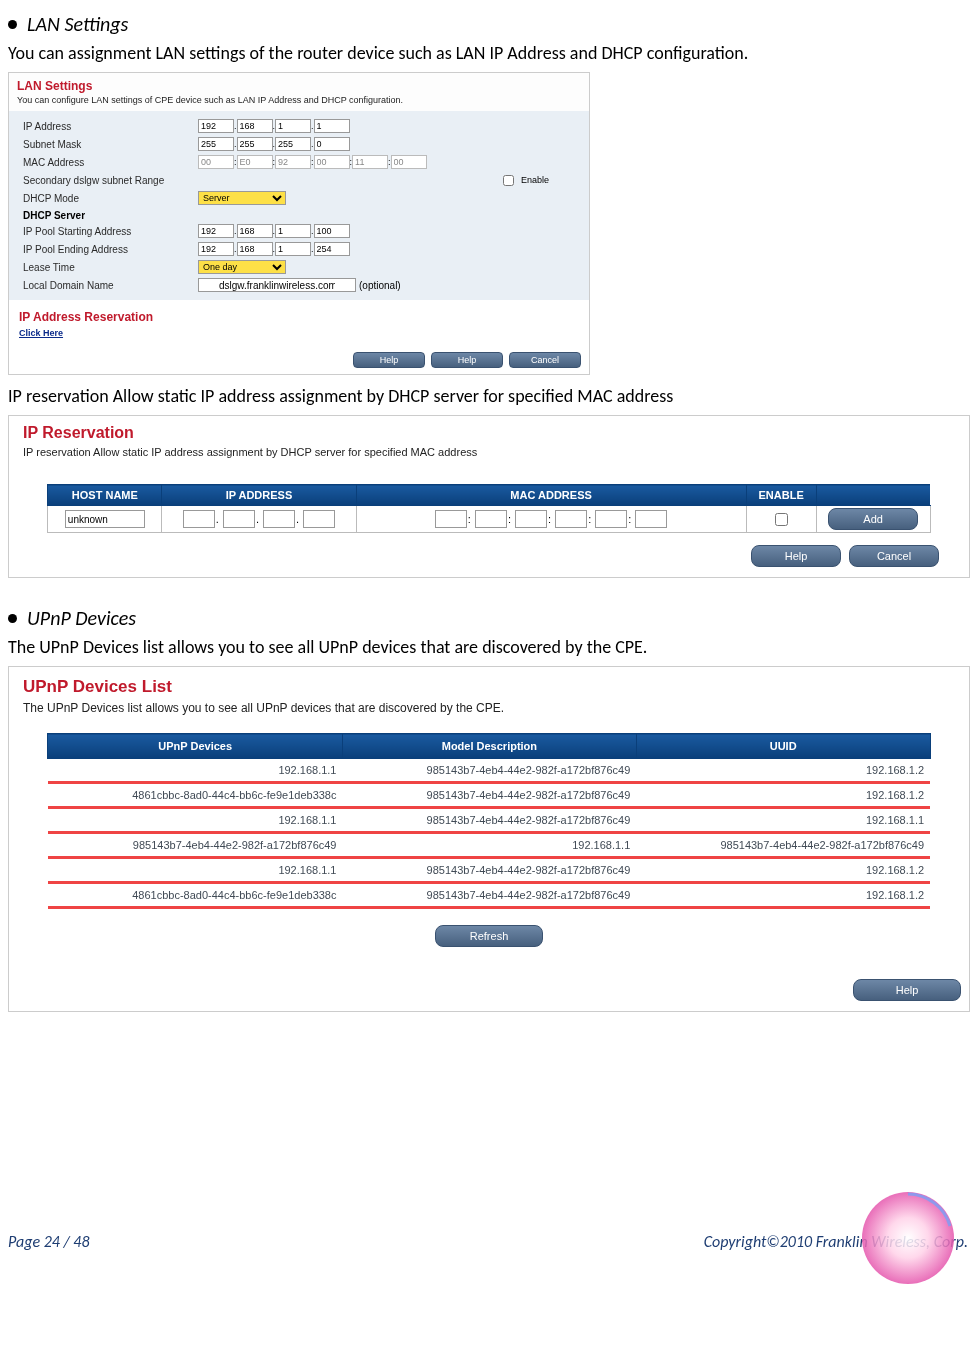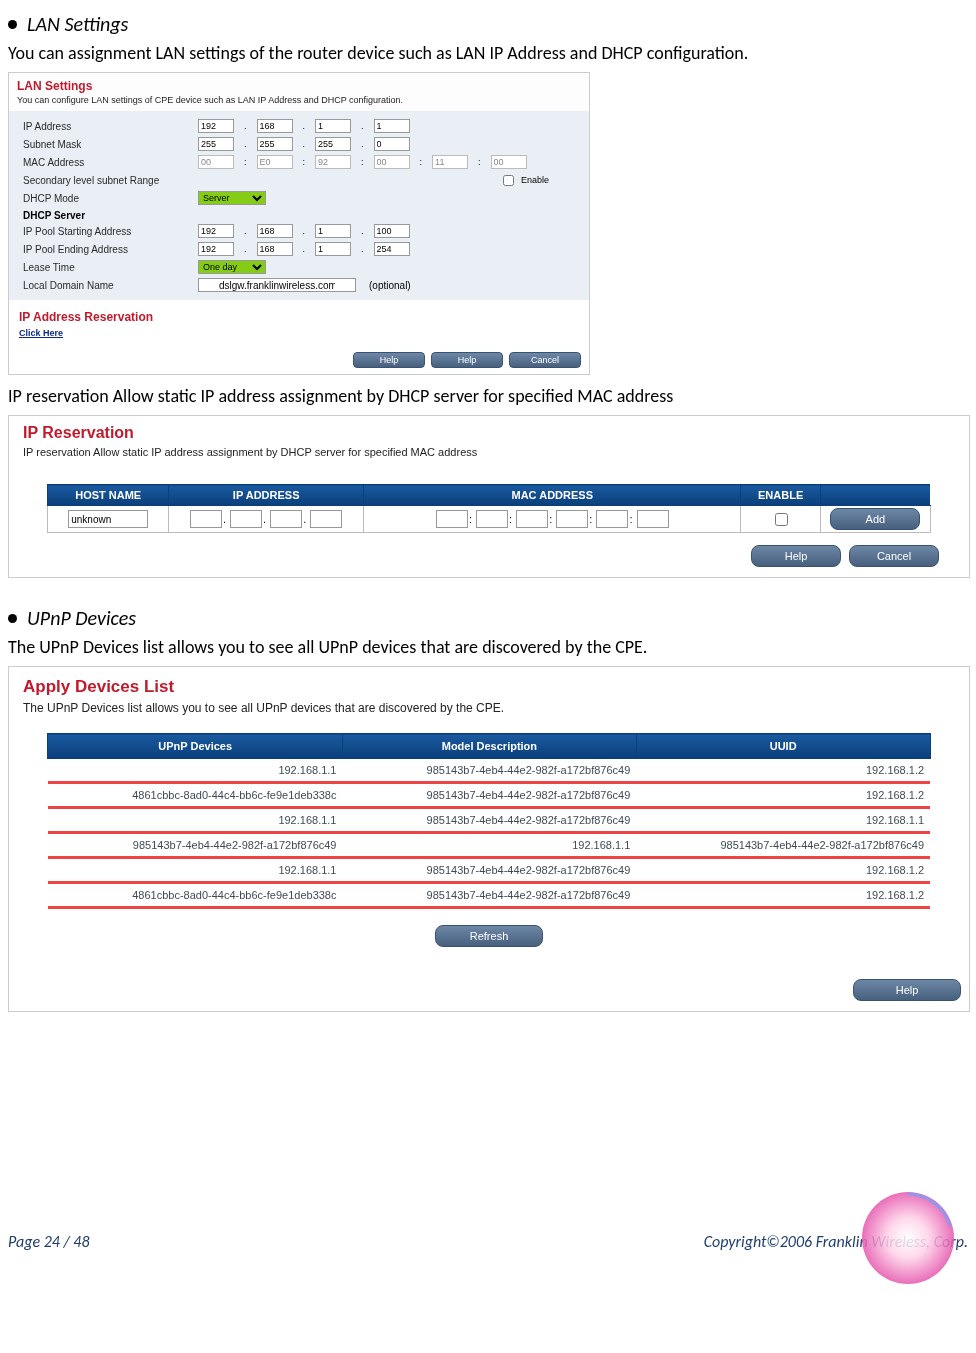--- a/index.html
+++ b/index.html
@@ -58,39 +58,39 @@
     padding: 1px 0;
     height: 16px;
   }
   .panel1 .row .lbl {
     width: 175px;
     color: #2a2a2a;
   }
   .panel1 .row .val {
     display: flex;
     align-items: center;
-    gap: 10px;
+    gap: 0;
   }
   .panel1 .subhead {
     font-weight: bold;
     color: #000;
     padding: 3px 0 1px 0;
   }
   .ipbox {
     width: 30px; height: 12px;
     font-size: 9px;
     padding: 0 2px;
     border: 1px solid #999;
     background: #fff;
   }
   .ipbox.dim { color: #888; background: #fff; border-color: #bbb;}
   .dot { font-size: 9px; }
   .selbox {
-    width: 68px; height: 14px; font-size: 9px;
-    border: 1px solid #999; background: #84cc16;
+    width: 88px; height: 14px; font-size: 9px;
+    border: 1px solid #999; background: #fde047;
   }
   .txtbox {
     height: 12px; font-size: 10px; padding: 0 20px;
     border: 1px solid #999; background: #fff;
   }
   .chk {
     display: flex; align-items: center; gap: 4px;
     margin-left: auto; margin-right: 30px;
     font-size: 9px;
   }
@@ -151,21 +151,21 @@
     border-collapse: collapse;
     width: 92%;
     margin: 0 auto 6px auto;
     font-size: 11px;
   }
   .panel2 th {
     background: #0c4a8a;
     background: linear-gradient(#1a5aa0, #0a3f7a);
     color: #fff;
     font-weight: bold;
-    padding: 4px 11px;
+    padding: 4px 4px;
     border: 1px solid #0a3f7a;
     text-align: center;
   }
   .panel2 td {
     border: 1px solid #bbb;
     padding: 2px 4px;
     text-align: center;
     vertical-align: middle;
     height: 22px;
   }
@@ -331,21 +331,21 @@
         <input class="ipbox dim" value="92" style="">
             <span class="dot">:</span>
         <input class="ipbox dim" value="00" style="">
             <span class="dot">:</span>
         <input class="ipbox dim" value="11" style="">
             <span class="dot">:</span>
         <input class="ipbox dim" value="00" style="">
       </div>
     </div>
     <div class="row">
-      <div class="lbl">Secondary level subnet Range</div>
+      <div class="lbl">Secondary dslgw subnet Range</div>
       <div class="chk">
         <input type="checkbox" style="">
         <span>Enable</span>
       </div>
     </div>
     <div class="row">
       <div class="lbl">DHCP Mode</div>
       <div class="val">
         <select class="selbox">
           <option>Server</option>
@@ -443,21 +443,21 @@
   </div>
 </div>
 
 <div class="bullet-head">
   <span class="bullet-dot"></span>
   <span>UPnP Devices</span>
 </div>
 <p class="body-text">The UPnP Devices list allows you to see all UPnP devices that are discovered by the CPE.</p>
 
 <div class="panel3">
-  <div class="title3">Apply Devices List</div>
+  <div class="title3">UPnP Devices List</div>
   <div class="desc3">The UPnP Devices list allows you to see all UPnP devices that are discovered by the CPE.</div>
   <table>
     <thead>
       <tr>
         <th>UPnP Devices</th>
         <th>Model Description</th>
         <th>UUID</th>
       </tr>
     </thead>
     <tbody id="upnp-body">
@@ -508,16 +508,16 @@
       <stop offset="40%" stop-color="#ffd1e8"></stop>
       <stop offset="100%" stop-color="#e03fa2"></stop>
     </radialGradient>
   </defs>
   <circle cx="50" cy="50" r="46" fill="url(#g)" opacity="0.85"></circle>
   <path d="M50 6 A44 44 0 0 1 92 38" stroke="#6aa5ff" stroke-width="3" fill="none" opacity="0.7"></path>
 </svg>
 
 <div class="footer">
   <span>Page  24  /  48</span>
-  <span class="right">Copyright©2006  Franklin  Wireless, Corp.</span>
+  <span class="right">Copyright©2010  Franklin  Wireless, Corp.</span>
 </div>
 
 </div>
 
 </body></html>

